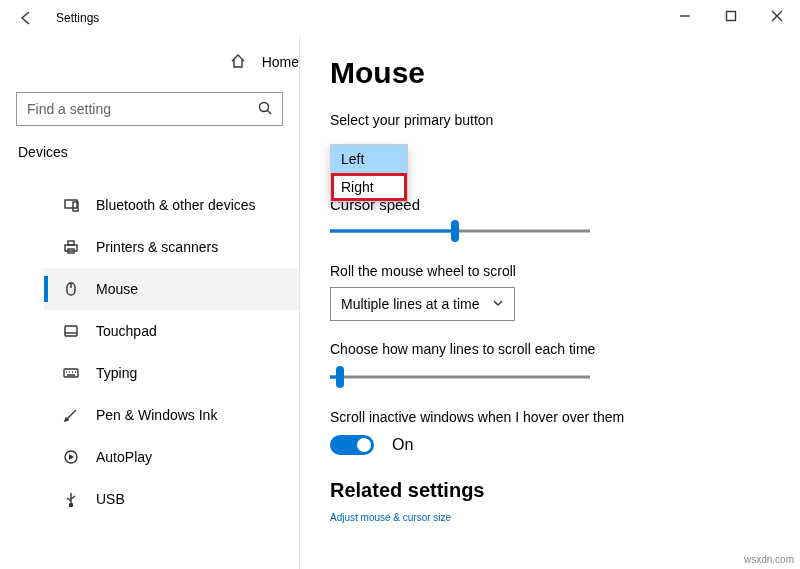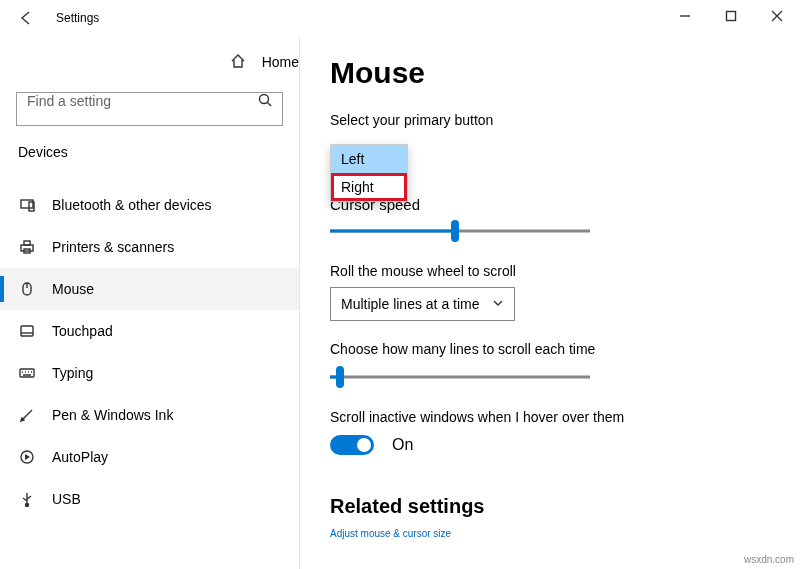--- a/index.html
+++ b/index.html
@@ -7,23 +7,23 @@
 
 .titlebar { height: 36px; display: flex; align-items: center; padding-left: 14px; }
 .titlebar .back { width: 24px; height: 24px; display: flex; align-items: center; justify-content: center; }
 .titlebar .title { font-size: 12px; margin-left: 18px; }
 .win-controls { position: absolute; right: 0; top: 0; display: flex; }
 .win-controls > div { width: 46px; height: 32px; display: flex; align-items: center; justify-content: center; }
 
 .container { display: flex; height: calc(100% - 36px); }
 .sidebar { width: 300px; border-right: 1px solid #e6e6e6; padding-top: 6px; }
 .home { display: flex; align-items: center; height: 40px; padding-left: 18px; gap: 16px; font-size: 14px; justify-content: flex-end; }
-.search { margin: 10px 16px 14px 16px; height: 34px; border: 1px solid #999; background: #fff; display: flex; align-items: flex-start; padding: 0 10px; justify-content: space-between; color: #666; font-size: 14px; }
+.search { margin: 10px 16px 14px 16px; height: 34px; border: 1px solid #999; background: #fff; display: flex; align-items: center; padding: 0 10px; justify-content: space-between; color: #666; font-size: 14px; }
 .section-label { font-size: 14px; font-weight: 400; padding: 4px 18px 10px 18px; }
-.nav-list { margin-top: 14px; }
+.nav-list { margin-top: 14px; padding-left: 44px; }
 .nav-item { display: flex; align-items: center; height: 42px; padding-left: 18px; gap: 16px; font-size: 14px; position: relative; cursor: default; }
 .nav-item .icon { width: 18px; display: flex; justify-content: center; }
 .nav-item.active::before { content: ""; position: absolute; left: 0; top: 8px; bottom: 8px; width: 4px; background: #0078d4; }
 .nav-item.active { background: #f3f3f3; }
 
 .content { flex: 1; padding: 20px 30px 0 30px; position: relative; }
 h1 { font-size: 30px; font-weight: 600; margin-bottom: 22px; }
 .label { font-size: 14px; margin-top: 20px; margin-bottom: 8px; }
 .dropdown-pop { position: absolute; background: #fff; border: 1px solid #ccc; box-shadow: 0 4px 10px rgba(0,0,0,0.2); width: 78px; }
 .dropdown-pop .opt { padding: 6px 10px; font-size: 14px; }
@@ -31,21 +31,21 @@
 .dropdown-pop .opt.highlighted { outline: 3px solid #d9172a; outline-offset: -3px; }
 .cursor-speed-lbl { font-size: 15px; margin-top: 68px; }
 .slider-track { position: relative; width: 260px; height: 24px; margin-top: 6px; }
 .slider-track .line { position: absolute; top: 50%; left: 0; right: 0; height: 3px; background: #888; transform: translateY(-50%); }
 .slider-track .fill { position: absolute; top: 50%; left: 0; height: 3px; background: #0078d4; transform: translateY(-50%); }
 .slider-track .thumb { position: absolute; width: 8px; height: 22px; background: #0078d4; border-radius: 4px; top: 50%; transform: translate(-50%,-50%); }
 .combo { border: 1px solid #888; height: 34px; display: inline-flex; align-items: center; padding: 0 10px; gap: 12px; font-size: 14px; }
 .toggle-row { display: flex; align-items: center; gap: 18px; margin-top: 10px; }
 .toggle { width: 44px; height: 20px; border-radius: 10px; background: #0078d4; position: relative; }
 .toggle::after { content: ""; position: absolute; right: 3px; top: 3px; width: 14px; height: 14px; background: #fff; border-radius: 50%; }
-h2 { font-size: 20px; font-weight: 600; margin-top: 40px; }
+h2 { font-size: 20px; font-weight: 600; margin-top: 24px; }
 .link { color: #0067c0; font-size: 10px; margin-top: 10px; display: inline-block; }
 .watermark { position: absolute; right: 6px; bottom: 4px; font-size: 10px; color: #888; }
 
 svg { stroke: #333; fill: none; stroke-width: 1.4; }
 </style>
 </head>
 <body>
 
 <div class="titlebar">
   <div class="back">

